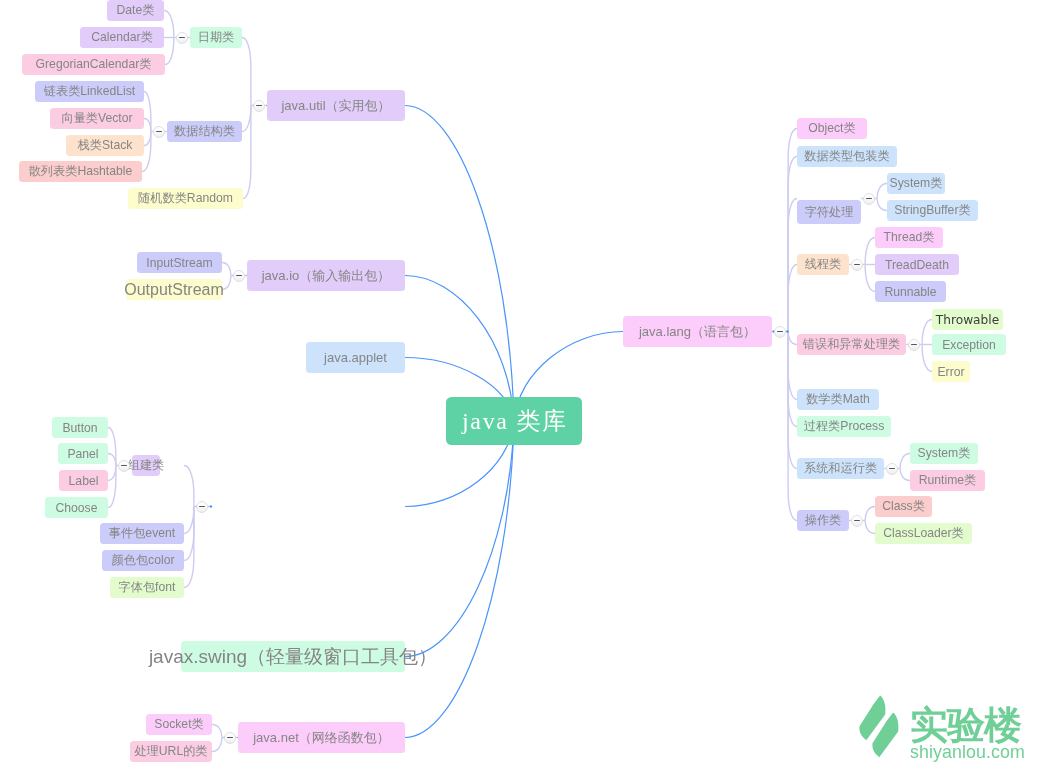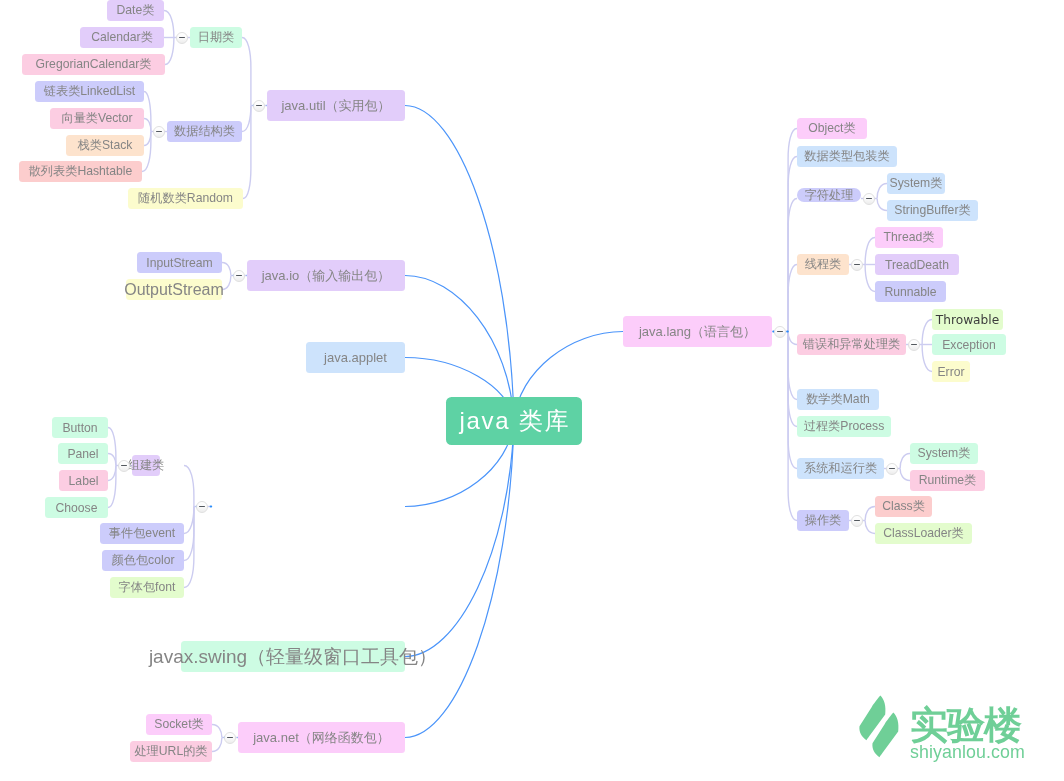--- a/index.html
+++ b/index.html
@@ -5,21 +5,21 @@
 <style>
   html,body{margin:0;padding:0;}
   body{width:1064px;height:781px;background:#ffffff;overflow:hidden;position:relative;
        font-family:"Liberation Sans",sans-serif;}
   #stage{position:absolute;left:0;top:0;width:1064px;height:781px;}
   svg#links{position:absolute;left:0;top:0;width:1064px;height:781px;}
   .node{position:absolute;border-radius:3.5px;box-sizing:border-box;
         display:flex;align-items:center;justify-content:center;white-space:nowrap;}
   .root{position:absolute;border-radius:5.5px;box-sizing:border-box;
         display:flex;align-items:center;justify-content:center;white-space:nowrap;
-        letter-spacing:1.7px;text-indent:1.7px;}
+        letter-spacing:1.7px;text-indent:1.7px;font-family:Liberation Serif, serif;}
   .toggle{position:absolute;width:12px;height:12px;border-radius:50%;
           background:linear-gradient(180deg,#ffffff 0%,#fbfbfb 45%,#ededed 100%);
           border:1px solid #e0e0e0;box-sizing:border-box;}
   .toggle::after{content:"";position:absolute;left:1.9px;top:4.1px;width:6.2px;height:1.8px;
           background:#53585e;border-radius:1px;}
   #logo{position:absolute;left:855px;top:691px;width:215px;height:72px;}
   #logo *{color:#6fcf97;}
   #logo .leafmark{position:absolute;left:0;top:0;}
   #logo .logotext{position:absolute;left:55px;top:15px;}
   #logo .brand{font-size:38px;font-weight:bold;line-height:1;letter-spacing:-1px;}
@@ -191,21 +191,21 @@
     </div>
   <div class="node" style="left:130px;top:741px;width:82px;height:21px;background:#fccde2;color:#858585;font-size:12.2px;">
       <span>处理URL的类</span>
     </div>
   <div class="node" style="left:797px;top:118px;width:70px;height:21px;background:#fccdfa;color:#858585;font-size:12.2px;">
       <span>Object类</span>
     </div>
   <div class="node" style="left:797px;top:146px;width:100px;height:21px;background:#cde3fc;color:#858585;font-size:12.2px;">
       <span>数据类型包装类</span>
     </div>
-  <div class="node" style="left:797px;top:188px;width:64px;height:14px;background:#ccccfb;color:#858585;font-size:12.2px;border-radius:8px;">
+  <div class="node" style="left:797px;top:200px;width:64px;height:24px;background:#ccccfb;color:#858585;font-size:12.2px;">
       <span>字符处理</span>
     </div>
   <div class="node" style="left:797px;top:254px;width:52px;height:21px;background:#fde3cd;color:#858585;font-size:12.2px;justify-content:center;">
       <span>线程类</span>
     </div>
   <div class="node" style="left:797px;top:334px;width:109px;height:21px;background:#fccde2;color:#858585;font-size:12.2px;">
       <span>错误和异常处理类</span>
     </div>
   <div class="node" style="left:797px;top:389px;width:82px;height:21px;background:#cde3fc;color:#858585;font-size:12.2px;">
       <span>数学类Math</span>

